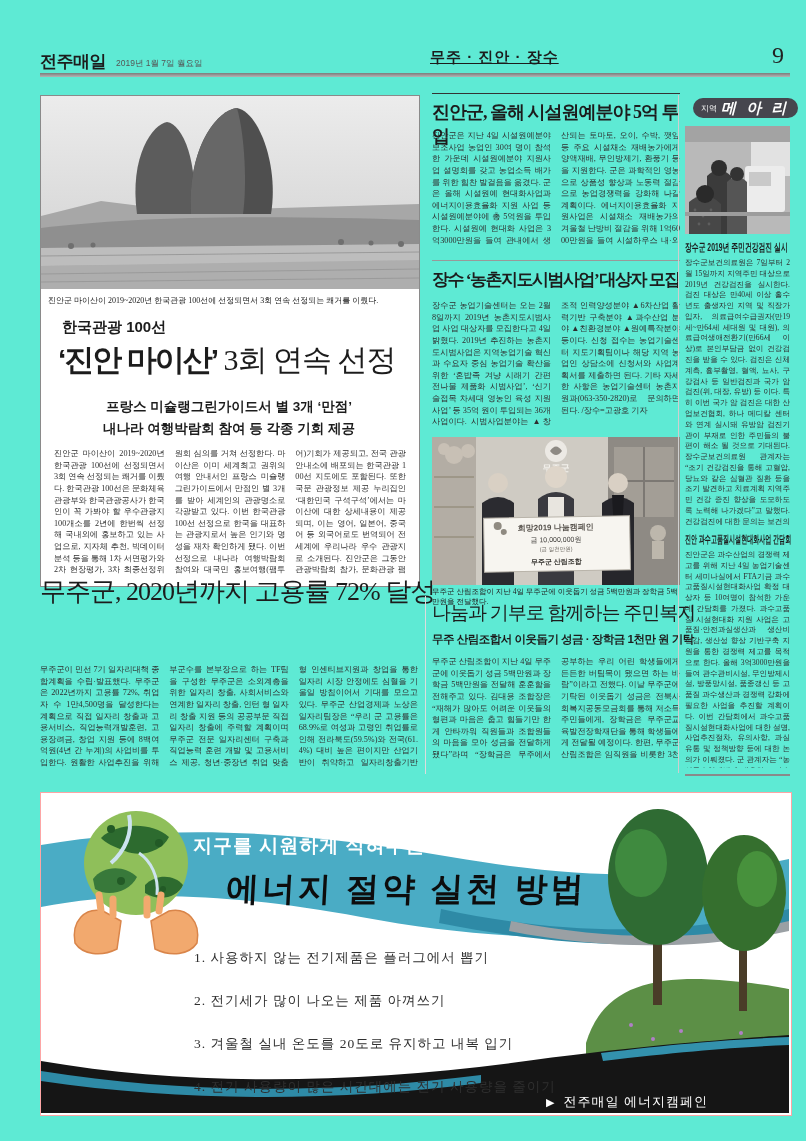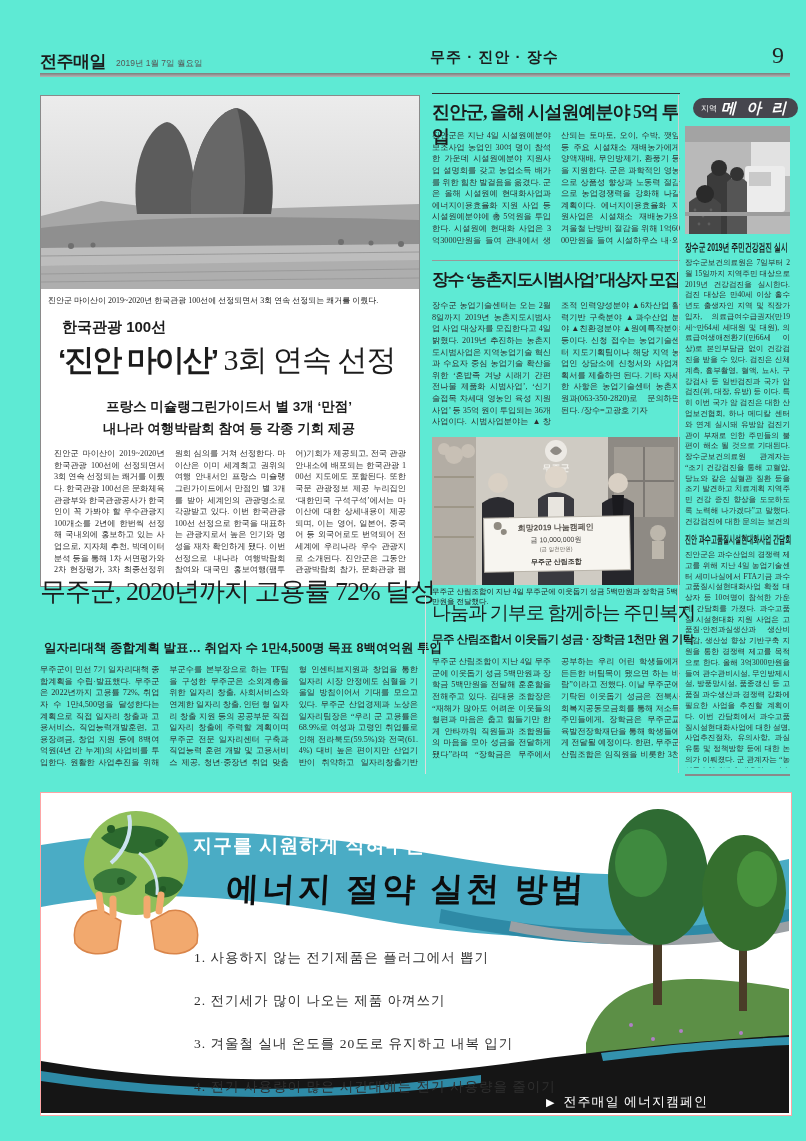--- a/index.html
+++ b/index.html
@@ -5,21 +5,21 @@
   html,body{margin:0;padding:0;background:#e8e8e6;}
   .page{position:relative;width:806px;height:1141px;background:#5eead4;margin:0 auto;
         font-family:"Liberation Serif","DejaVu Serif",serif;color:#1c1c1c;overflow:hidden;}
   .abs{position:absolute;}
   .sans{font-family:"Liberation Sans","DejaVu Sans",sans-serif;}
   .jtext{text-align:justify;word-break:break-all;line-height:1.42;color:#2e2e2e;overflow:hidden;}
 
   
   .masthead{left:40px;top:50px;font-weight:bold;font-size:17px;letter-spacing:-0.5px;}
   .pubdate{left:116px;top:58px;font-size:8.5px;color:#555;}
-  .section{left:430px;top:48px;font-weight:bold;font-size:15px;letter-spacing:1px;}
+  .section{left:430px;top:48px;font-weight:bold;font-size:15px;letter-spacing:1px;text-decoration:underline;}
   .pagenum{left:772px;top:42px;font-size:24px;color:#222;}
   .headrule{left:40px;top:73px;width:750px;height:4px;background:linear-gradient(#7c7c7c,#b4b4b4);}
 
   
   .leadbox{left:40px;top:95px;width:378px;height:490px;border:1px solid #8a8a8a;background:#fff;}
   .lead-caption{left:48px;top:295px;width:360px;font-size:8px;color:#222;}
   .lead-kicker{left:62px;top:318px;font-size:15px;font-weight:bold;}
   .lead-headline{left:58px;top:340px;width:348px;font-size:30px;white-space:nowrap;}
   .lead-headline .strong{font-family:"Liberation Sans","DejaVu Sans",sans-serif;font-weight:900;letter-spacing:-2px;}
   .lead-headline .rest{font-weight:500;letter-spacing:-1px;}
@@ -119,21 +119,20 @@
     </svg>
   </div>
   <div class="abs lead-caption">진안군 마이산이 2019~2020년 한국관광 100선에 선정되면서 3회 연속 선정되는 쾌거를 이뤘다.</div>
   <div class="abs lead-kicker sans">한국관광 100선</div>
   <div class="abs lead-headline"><span class="strong">‘진안 마이산’</span><span class="rest"> 3회 연속 선정</span></div>
   <div class="abs lead-sub sans">프랑스 미슐랭그린가이드서 별 3개 ‘만점’</div>
   <div class="abs lead-sub lead-sub2 sans">내나라 여행박람회 참여 등 각종 기회 제공</div>
   <div class="abs lead-body jtext">진안군 마이산이 2019~2020년 한국관광 100선에 선정되면서 3회 연속 선정되는 쾌거를 이뤘다. 한국관광 100선은 문화체육관광부와 한국관광공사가 한국인이 꼭 가봐야 할 우수관광지 100개소를 2년에 한번씩 선정해 국내외에 홍보하고 있는 사업으로, 지자체 추천, 빅데이터 분석 등을 통해 1차 서면평가와 2차 현장평가, 3차 최종선정위원회 심의를 거쳐 선정한다. 마이산은 이미 세계최고 권위의 여행 안내서인 프랑스 미슐랭그린가이드에서 만점인 별 3개를 받아 세계인의 관광명소로 각광받고 있다. 이번 한국관광 100선 선정으로 한국을 대표하는 관광지로서 높은 인기와 명성을 재차 확인하게 됐다. 이번 선정으로 내나라 여행박람회 참여와 대국민 홍보여행(팸투어)기회가 제공되고, 전국 관광안내소에 배포되는 한국관광 100선 지도에도 포함된다. 또한 국문 관광정보 제공 누리집인 ‘대한민국 구석구석’에서는 마이산에 대한 상세내용이 제공되며, 이는 영어, 일본어, 중국어 등 외국어로도 번역되어 전 세계에 우리나라 우수 관광지로 소개된다. 진안군은 그동안 관광박람회 참가, 문화관광 팸투어, 시티투어 운영, 단체관광객유치 인센티브사업 등 진안관광 인지도 제고를 위해 공격적인 홍보마케팅을 추진해왔다. 이항로 군수는 “3회 연속 한국관광 100선 선정을 계기로 마이산뿐만 아니라, 진안고원만의 훌륭한 관광자원과 연계한 전략적인 홍보로 관광객 유치에 최선을 다하겠다.”고 말했다.   /진안=우태만 기자</div>
 
   <div class="abs emp-headline">무주군, 2020년까지 고용률 72% 달성</div>
-  <div class="abs emp-sub sans">일자리대책 종합계획 발표… 취업자 수 1만4,500명 목표 8백여억원 투입</div>
   <div class="abs emp-body jtext">무주군이 민선 7기 일자리대책 종합계획을 수립·발표했다. 무주군은 2022년까지 고용률 72%, 취업자 수 1만4,500명을 달성한다는 계획으로 직접 일자리 창출과 고용서비스, 직업능력개발훈련, 고용장려금, 창업 지원 등에 8백여억원(4년 간 누계)의 사업비를 투입한다. 원활한 사업추진을 위해 부군수를 본부장으로 하는 TF팀을 구성한 무주군은 소외계층을 위한 일자리 창출, 사회서비스와 연계한 일자리 창출, 인턴 형 일자리 창출 지원 등의 공공부문 직접 일자리 창출에 주력할 계획이며 무주군 전문 일자리센터 구축과 직업능력 훈련 개발 및 고용서비스 제공, 청년·중장년 취업 맞춤형 인센티브지원과 창업을 통한 일자리 시장 안정에도 심혈을 기울일 방침이어서 기대를 모으고 있다. 무주군 산업경제과 노상은 일자리팀장은 “우리 군 고용률은 68.9%로 여성과 고령인 취업률로 인해 전라북도(59.5%)와 전국(61.4%) 대비 높은 편이지만 산업기반이 취약하고 일자리창출기반 조직이 미약하다는 한계가 있다”라며 “정부에서도 일자리창출을 최우선 과제로 삼고 있어 맞춤 일자리를 발굴에 만전을 기할 방침”이라고 밝혔다.   /무주=전문영 기자</div>
 
   <div class="abs midrule"></div>
   <div class="abs fac-headline">진안군, 올해 시설원예분야 5억 투입</div>
   <div class="abs fac-body jtext">진안군은 지난 4일 시설원예분야 보조사업 농업인 30여 명이 참석한 가운데 시설원예분야 지원사업 설명회를 갖고 농업소득 배가를 위한 힘찬 발걸음을 옮겼다. 군은 올해 시설원예 현대화사업과 에너지이용효율화 지원 사업 등 시설원예분야에 총 5억원을 투입한다. 시설원예 현대화 사업은 3억3000만원을 들여 관내에서 생산되는 토마토, 오이, 수박, 깻잎 등 주요 시설채소 재배농가에게 양액재배, 무인방제기, 환풍기 등을 지원한다. 군은 과학적인 영농으로 상품성 향상과 노동력 절감으로 농업경쟁력을 강화해 나갈 계획이다. 에너지이용효율화 지원사업은 시설채소 재배농가의 겨울철 난방비 절감을 위해 1억6000만원을 들여 시설하우스 내·외부 다겹보온커튼을 지원한다. 이날 교육에 참석한 농업인들은 “전국 최고품질의 농산물을 생산하여 국내외적으로 경쟁력을 키워 나가겠다”고 말했다.   /진안=우태만 기자</div>
   <div class="abs middiv"></div>
   <div class="abs pilot-headline">장수 ‘농촌지도시범사업’ 대상자 모집</div>
   <div class="abs pilot-body jtext">장수군 농업기술센터는 오는 2월 8일까지 2019년 농촌지도시범사업 사업 대상자를 모집한다고 4일 밝혔다. 2019년 추진하는 농촌지도시범사업은 지역농업기술 혁신과 수요자 중심 농업기술 확산을 위한 ‘혼밥족 겨냥 시래기 간편 전나물 제품화 시범사업’, ‘신기술접목 차세대 영농인 육성 지원 사업’ 등 35억 원이 투입되는 36개 사업이다. 시범사업분야는 ▲창조적 인력양성분야 ▲6차산업 활력기반 구축분야 ▲과수산업 분야 ▲친환경분야 ▲원예특작분야 등이다. 신청 접수는 농업기술센터 지도기획팀이나 해당 지역 농업인 상담소에 신청서와 사업계획서를 제출하면 된다. 기타 자세한 사항은 농업기술센터 농촌지원과(063-350-2820)로 문의하면 된다.   /장수=고광호 기자</div>
 
   <div class="abs checkphoto">

